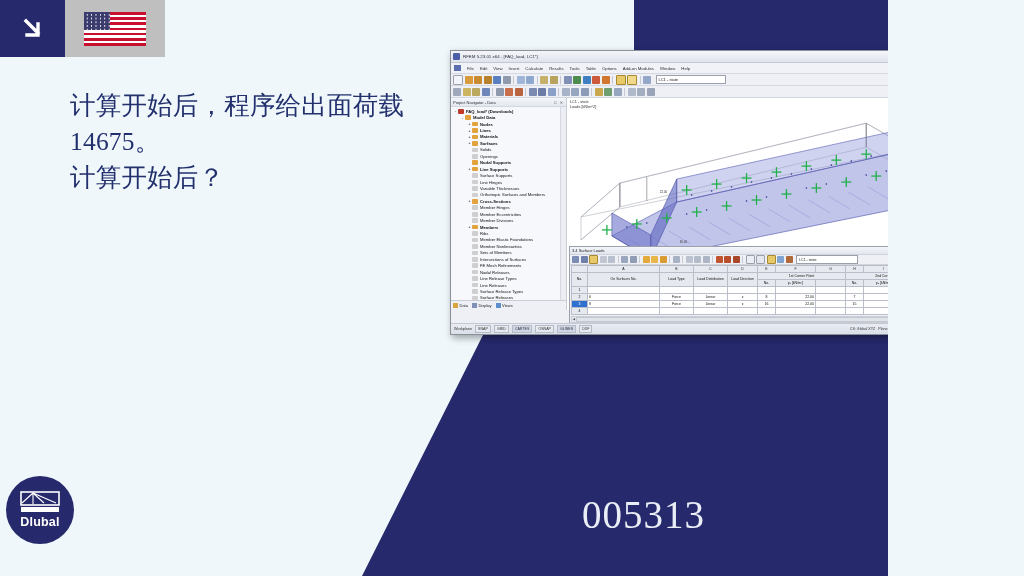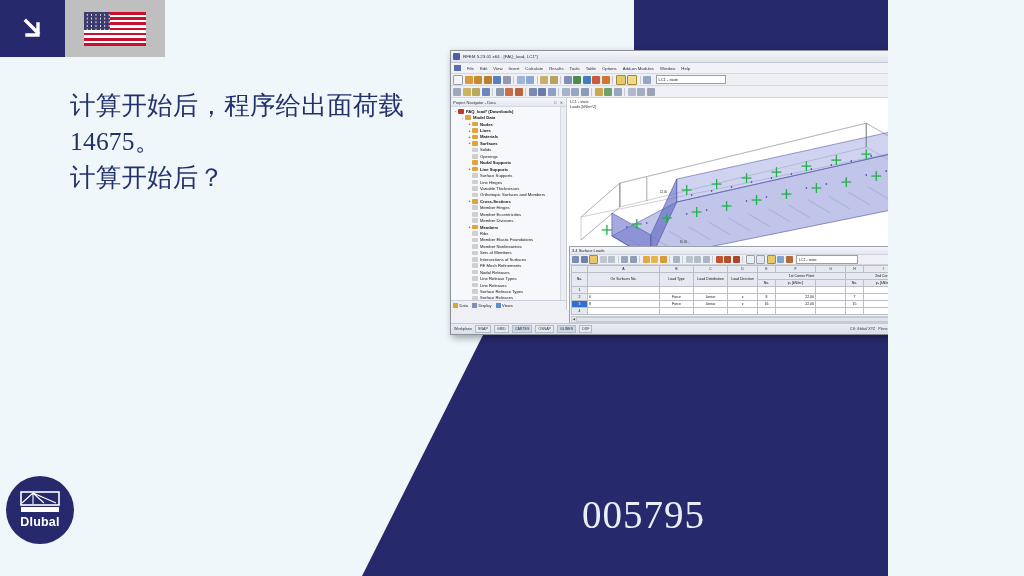--- a/index.html
+++ b/index.html
@@ -216,21 +216,21 @@
 
   <div class="logo">
     <svg class="logo-mark" viewBox="0 0 40 22">
       <rect x="1" y="1" width="38" height="13" fill="none" stroke="#ffffff" stroke-width="1.6"></rect>
       <path d="M13 2 L2 12 M13 2 L24 12 M13 2 L36 12 M13 2 L13 13" stroke="#ffffff" stroke-width="1.1" fill="none"></path>
       <rect x="1" y="16" width="38" height="5" fill="#ffffff"></rect>
     </svg>
     <div class="logo-text">Dlubal</div>
   </div>
 
-  <div class="faq-number">005795</div>
+  <div class="faq-number">005313</div>
 
   <div class="app">
 
     <div class="titlebar">
       <div class="tb-ico"></div>
       <div class="tb-txt">RFEM 5.23.01 x64 - [FAQ_load, LC1*]</div>
       <div class="win-btns">
         <i>–</i>
         <i>◻</i>
         <i>✕</i>

